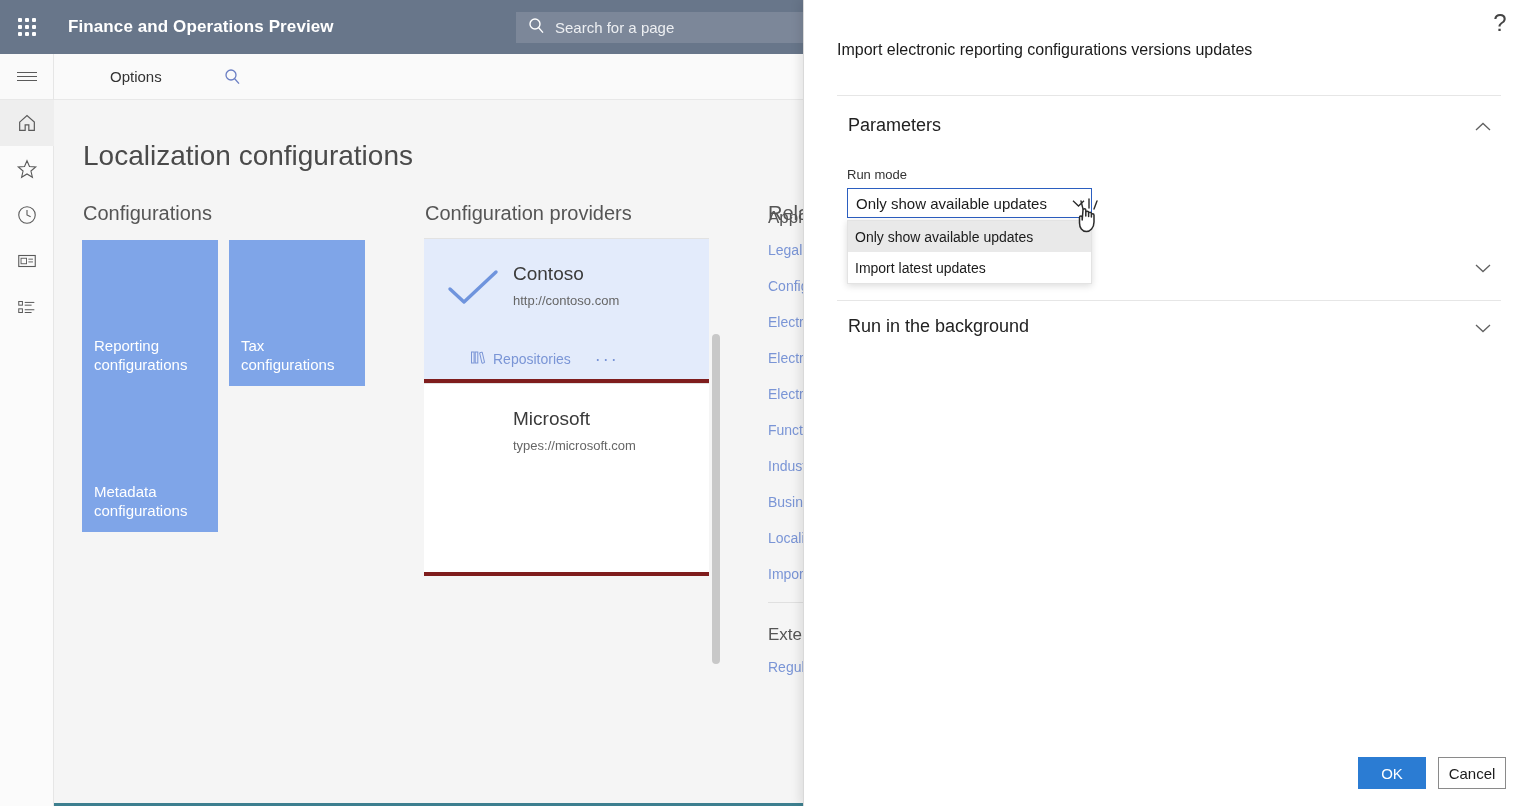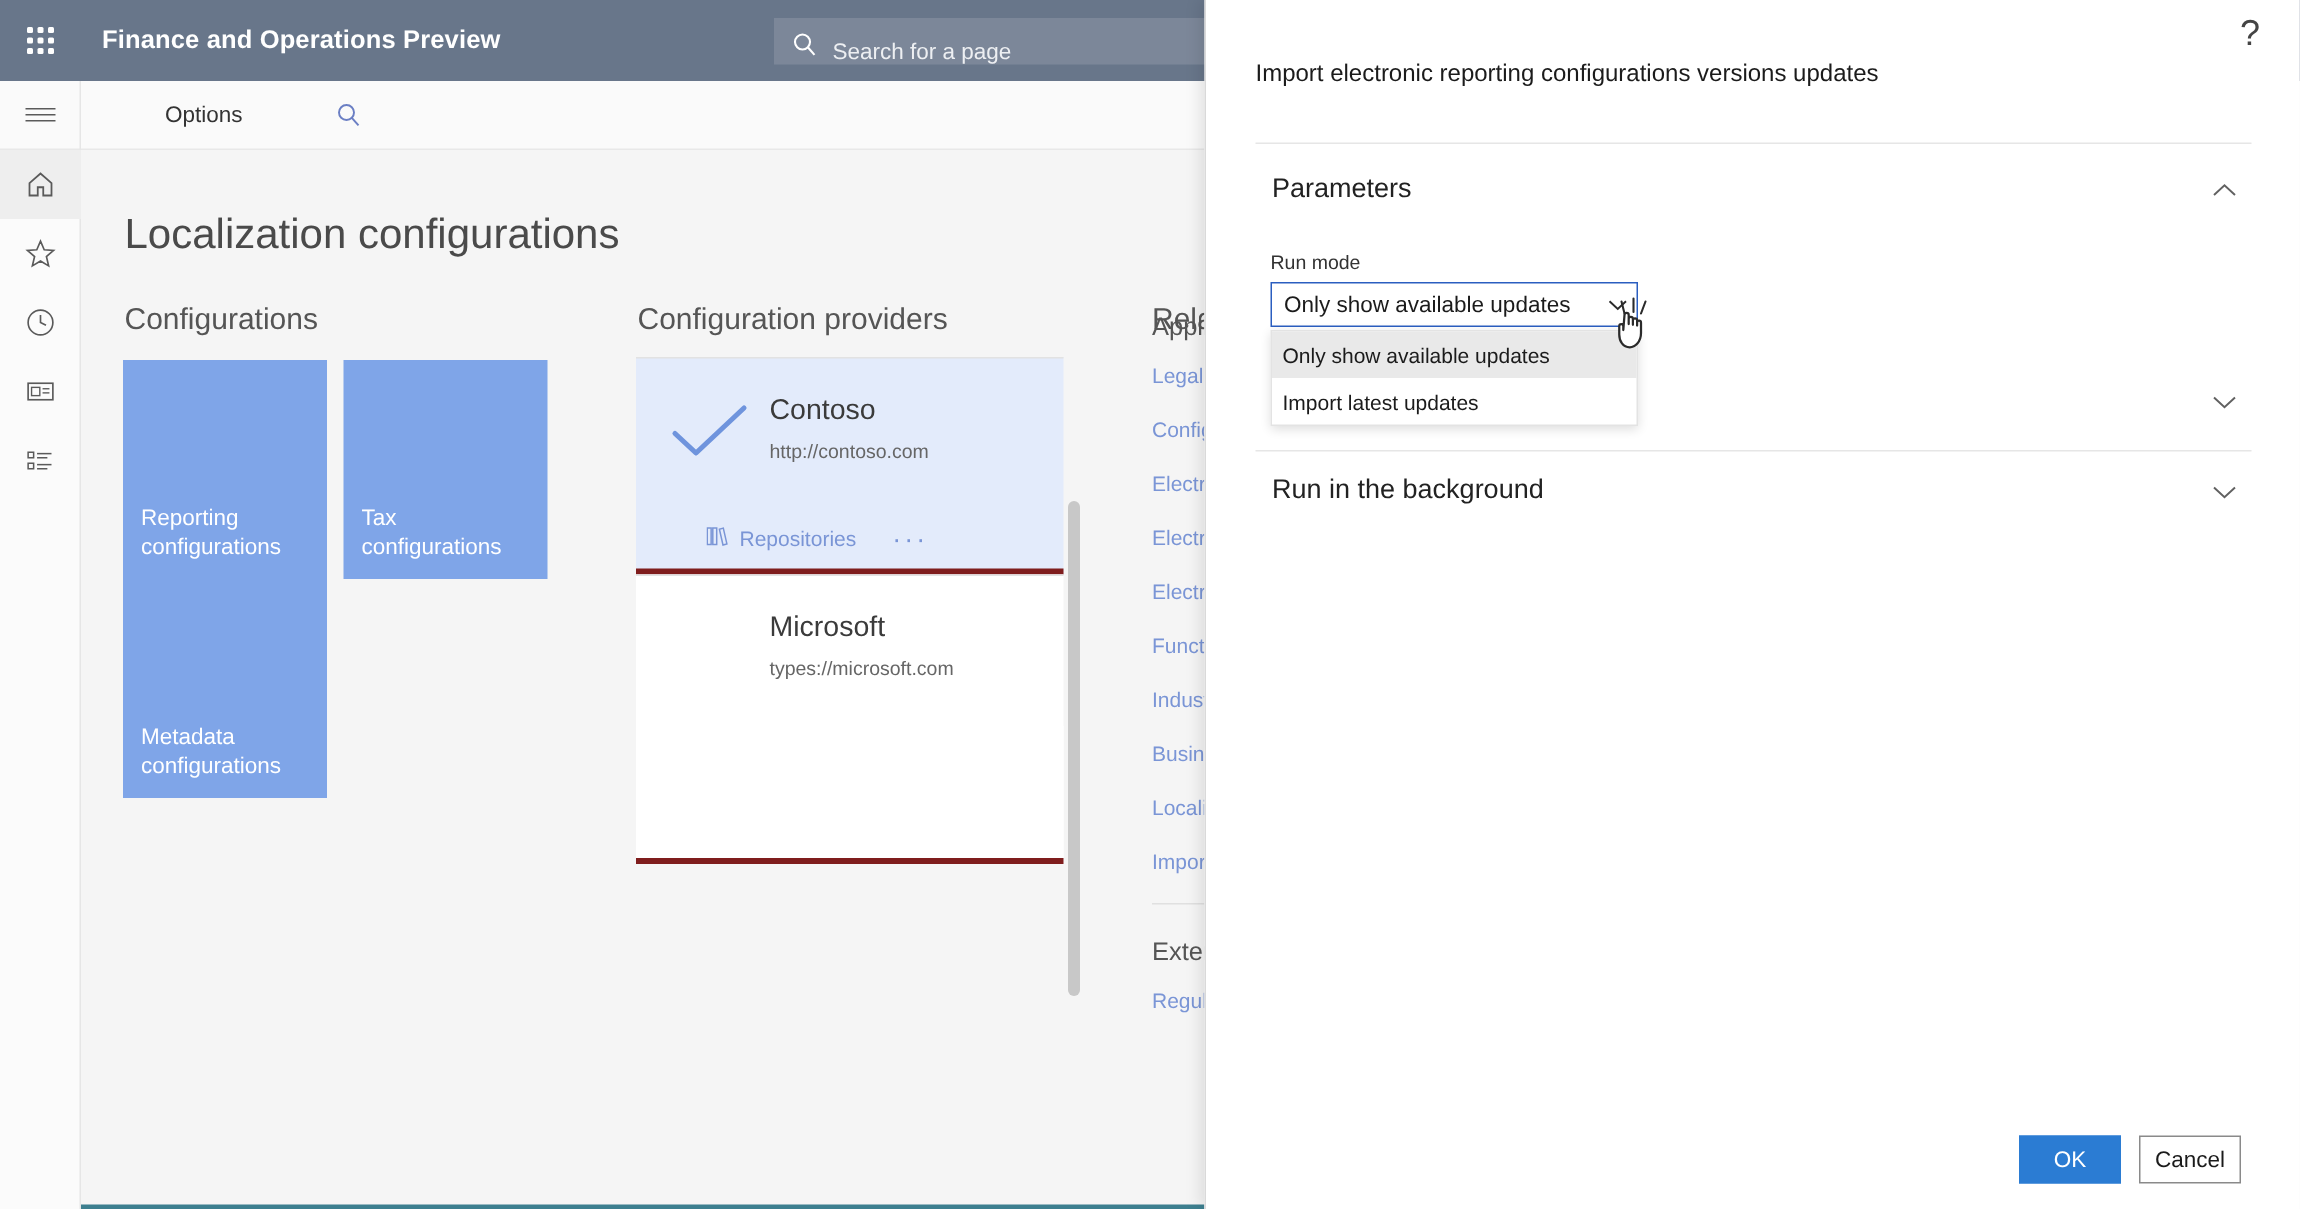--- a/index.html
+++ b/index.html
@@ -25,21 +25,21 @@
     display: grid; grid-template-columns: repeat(3, 4px); grid-template-rows: repeat(3, 4px);
     gap: 3px;
   }
   .waffle-grid i { display: block; width: 4px; height: 4px; background: #ffffff; border-radius: 1px; }
   .app-title {
     color: #ffffff; font-size: 17px; font-weight: bold; margin-left: 14px;
     letter-spacing: .1px; white-space: nowrap;
   }
   .search-box {
     position: absolute; left: 516px; top: 12px; width: 480px; height: 31px;
-    background: #7c8799; display: flex; align-items: flex-end; padding-left: 12px; cursor: text;
+    background: #7c8799; display: flex; align-items: center; padding-left: 12px; cursor: text;
   }
   .search-box .sicon { margin-right: 10px; display: block; }
   .search-box .sph { color: #edeff2; font-size: 15px; }
 
   
   .cmdbar {
     position: absolute; top: 54px; left: 0; width: 803px; height: 46px;
     background: #fafafa; border-bottom: 1px solid #e8e8e8;
     display: flex; align-items: center; gap: 40px;
   }
@@ -197,21 +197,21 @@
   .dd-option {
     height: 31px; display: flex; align-items: center; padding-left: 7px;
     font-size: 14px; color: #1b1b1b; cursor: pointer; white-space: nowrap;
   }
   .dd-option.highlight { background: #e9e9e9; }
 
   .cursor-hand { position: absolute; left: 1071px; top: 196px; z-index: 60; pointer-events: none; }
 
   .dlg-footer {
     position: absolute; left: 0; bottom: 0; width: 730px; height: 66px;
-    display: flex; align-items: center; justify-content: flex-end; padding-right: 40px; gap: 12px;
+    display: flex; align-items: center; justify-content: flex-end; padding-right: 28px; gap: 12px;
   }
   .btn {
     height: 32px; min-width: 68px; font-size: 15px; cursor: pointer;
     display: flex; align-items: center; justify-content: center;
     font-family: "Liberation Sans", sans-serif;
   }
   .btn-primary { background: #2b7cd3; color: #ffffff; border: 1px solid #2b7cd3; }
   .btn-secondary { background: #ffffff; color: #1b1b1b; border: 1px solid #8a8a8a; }
 </style>
 </head>

